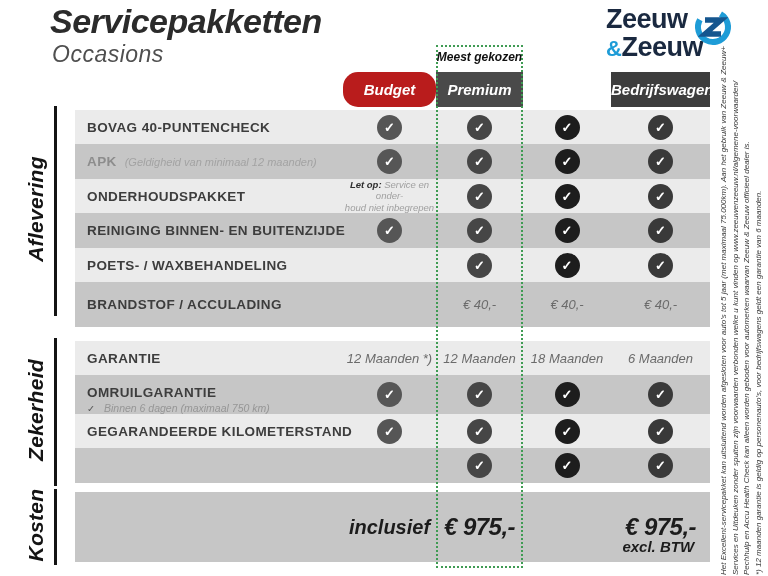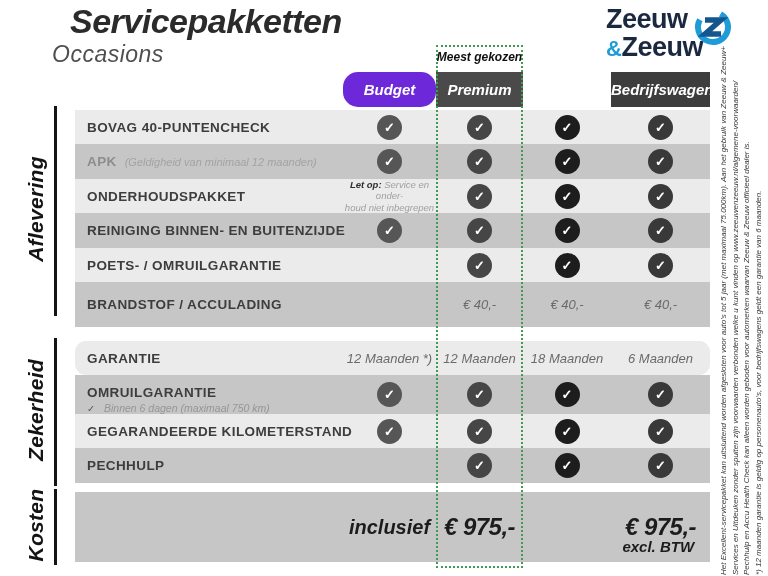--- a/index.html
+++ b/index.html
@@ -1,21 +1,21 @@
 <!DOCTYPE html>
 <html><head>
 <meta charset="utf-8">
 <style>
   * { margin:0; padding:0; box-sizing:border-box; }
   html,body { background:#fff; }
   body { font-family:"Liberation Sans", sans-serif; }
   .page { position:relative; width:768px; height:576px; background:#fff; overflow:hidden; }
 
   
-  .title { position:absolute; left:50px; top:2px; font-size:34px; font-weight:bold; font-style:italic; color:#2b2b2b; letter-spacing:-0.5px;margin-left:20px; }
+  .title { position:absolute; left:50px; top:2px; font-size:34px; font-weight:bold; font-style:italic; color:#2b2b2b; letter-spacing:-0.5px; }
   .subtitle { position:absolute; left:52px; top:41px; font-size:23px; font-style:italic; font-weight:normal; color:#4f4f4f; letter-spacing:0.5px; }
 
   
   .logo { position:absolute; left:598px; top:6px; width:140px; height:58px; color:#1a2940;margin-left:8px; }
   .logo-l1 { font-size:27px; font-weight:bold; letter-spacing:-0.5px; line-height:27px; }
   .logo-l2 { font-size:27px; font-weight:bold; letter-spacing:-0.5px; line-height:27px; margin-top:1px; }
   .logo .amp { color:#1e9cd7; font-size:22px; }
   .logo svg { position:absolute; left:86px; top:0px; }
 
   
@@ -83,21 +83,21 @@
     <svg width="42" height="42" viewBox="0 0 42 42">
       <circle cx="21" cy="21" r="15" fill="none" stroke="#1e9cd7" stroke-width="6" stroke-dasharray="70 25" transform="rotate(-60 21 21)"></circle>
       <path d="M13 14 H29 L13 28 H29" stroke="#15568f" stroke-width="5.5" fill="none"></path>
     </svg>
     <div class="logo-l2"><span class="amp">&amp;</span><span>Zeeuw</span></div>
   </div>
 
   <div class="badge-label">Meest gekozen</div>
   <div class="highlight-box" style="border-color: rgb(63, 155, 83);"></div>
 
-  <div class="col-head ch0" style="background: #6d28d9; border-radius: 15px;">Budget</div>
+  <div class="col-head ch0" style="background: #b91c1c; border-radius: 15px;">Budget</div>
   <div class="col-head ch1" style="background: rgb(74, 74, 74);">Premium</div>
   <div class="col-head ch2" style="background: rgb(36, 36, 36);">Excellent</div>
   <div class="col-head ch3" style="background: rgb(61, 61, 61);">Bedrijfswagens</div>
 
   <div class="sec-line" style="top:106px;height:210px;"></div>
   <div class="sec-label" style="width:210px;left:-69px;top:197px;">Aflevering</div>
 
   <div class="row light" style="top:110px;height:34px;">
     <div class="row-label">BOVAG 40-PUNTENCHECK</div>
     <div class="cell c0">
@@ -190,21 +190,21 @@
         </span>
       </div>
     <div class="cell c3">
         <span class="check" style="background: rgb(57, 57, 57);">
           <span class="tick">✓</span>
         </span>
       </div>
   </div>
 
   <div class="row light" style="top:248px;height:34px;">
-    <div class="row-label">POETS- / OMRUILGARANTIE</div>
+    <div class="row-label">POETS- / WAXBEHANDELING</div>
     <div class="cell c1">
         <span class="check" style="background: rgb(70, 70, 70);">
           <span class="tick">✓</span>
         </span>
       </div>
     <div class="cell c2">
         <span class="check" style="background: rgb(29, 29, 29);">
           <span class="tick">✓</span>
         </span>
       </div>
@@ -218,21 +218,21 @@
   <div class="row dark" style="top:282px;height:45px;">
     <div class="row-label">BRANDSTOF / ACCULADING</div>
     <div class="cell c1 val">€ 40,-</div>
     <div class="cell c2 val">€ 40,-</div>
     <div class="cell c3 val">€ 40,-</div>
   </div>
 
   <div class="sec-line" style="top:338px;height:148px;"></div>
   <div class="sec-label" style="width:148px;left:-38px;top:398px;">Zekerheid</div>
 
-  <div class="row light" style="top:341px;height:34px;border-radius:11px;">
+  <div class="row light" style="top:341px;height:34px;">
     <div class="row-label">GARANTIE</div>
     <div class="cell c0 val">12 Maanden *)</div>
     <div class="cell c1 val">12 Maanden</div>
     <div class="cell c2 val">18 Maanden</div>
     <div class="cell c3 val">6 Maanden</div>
   </div>
 
   <div class="row dark" style="top:375px;height:39px;">
     <div class="label-stack">
       <span class="main">OMRUILGARANTIE</span>
@@ -278,21 +278,20 @@
         </span>
       </div>
     <div class="cell c3">
         <span class="check" style="background: rgb(57, 57, 57);">
           <span class="tick">✓</span>
         </span>
       </div>
   </div>
 
   <div class="row dark" style="top:448px;height:35px;">
-    <div class="row-label">PECHHULP</div>
     <div class="cell c1">
         <span class="check" style="background: rgb(70, 70, 70);">
           <span class="tick">✓</span>
         </span>
       </div>
     <div class="cell c2">
         <span class="check" style="background: rgb(29, 29, 29);">
           <span class="tick">✓</span>
         </span>
       </div>

